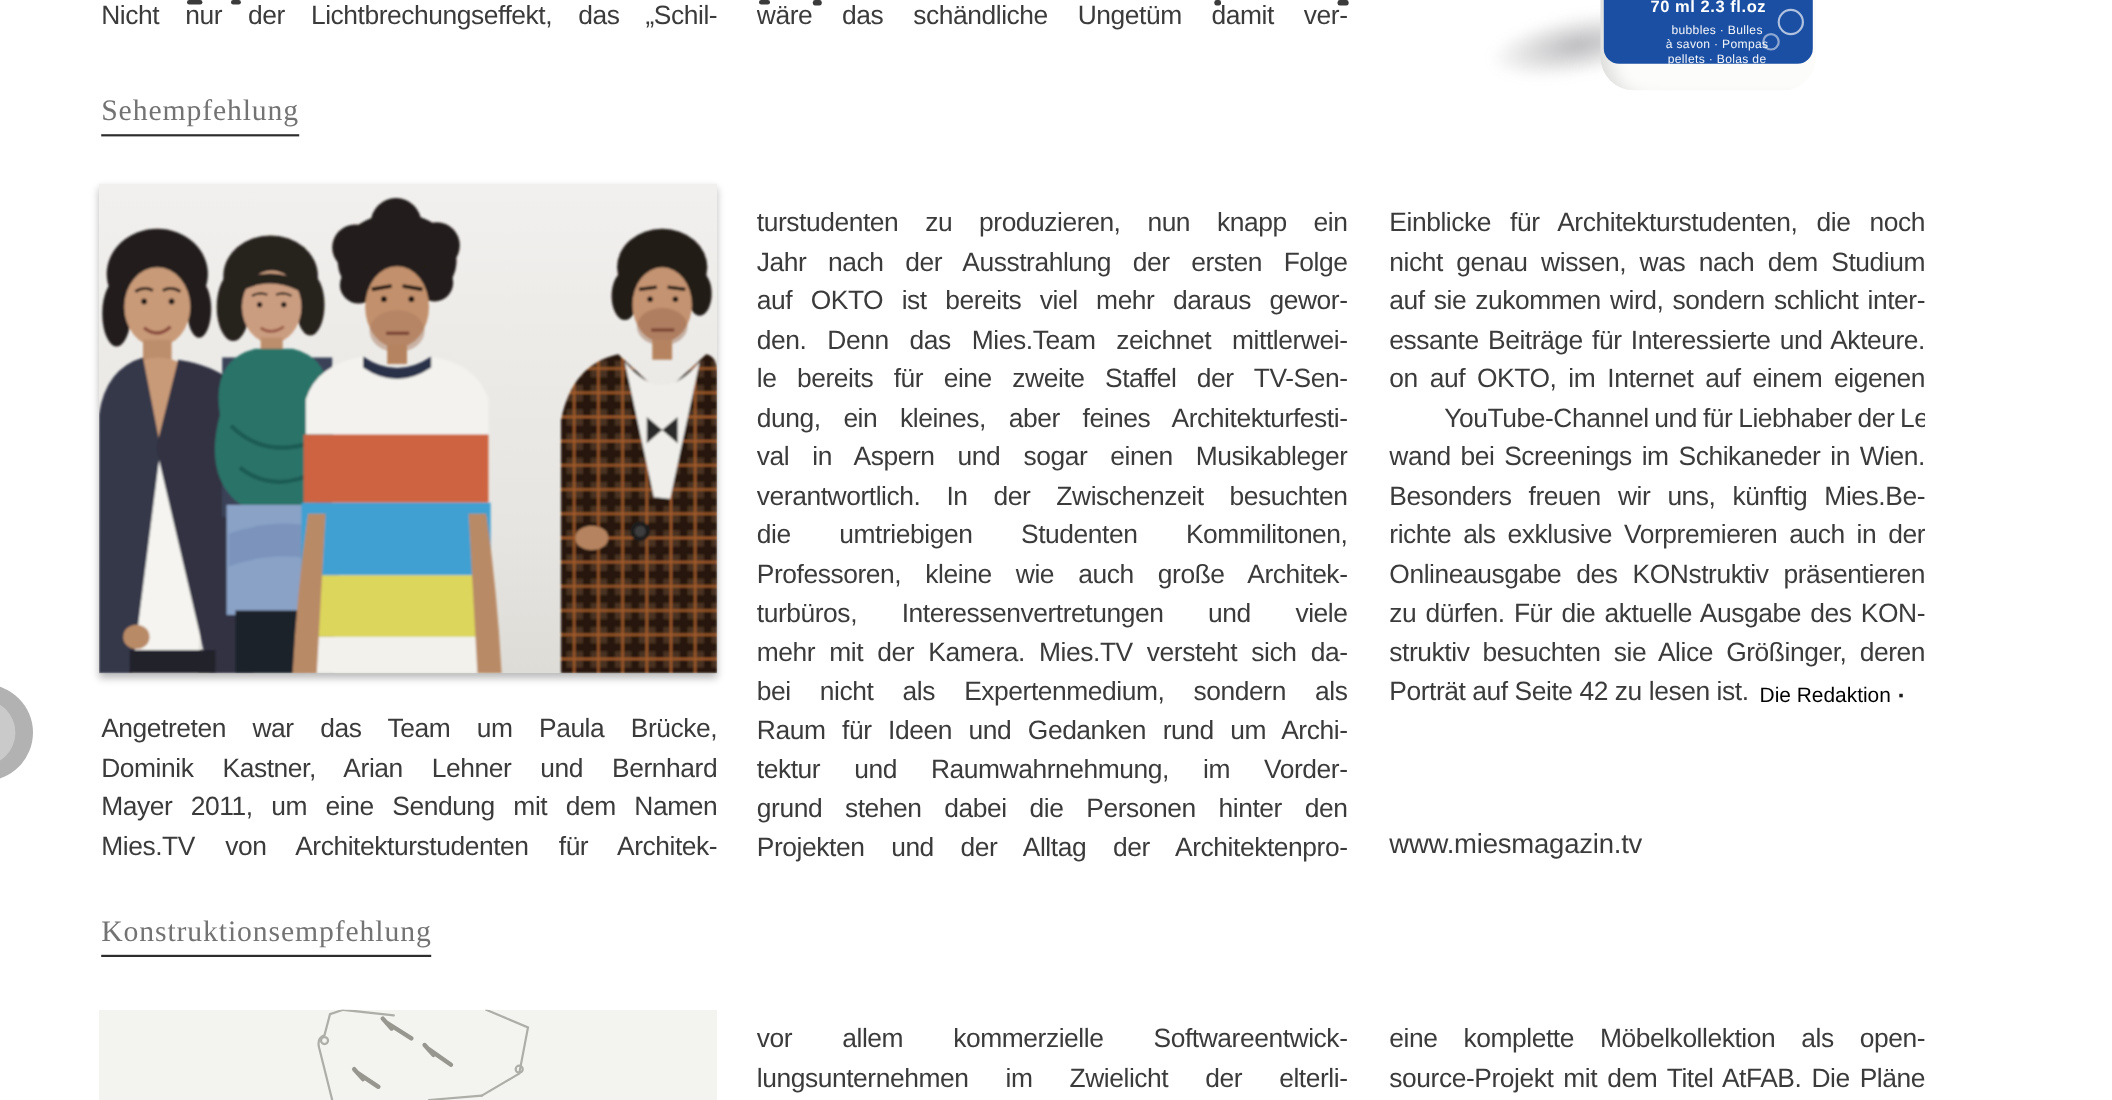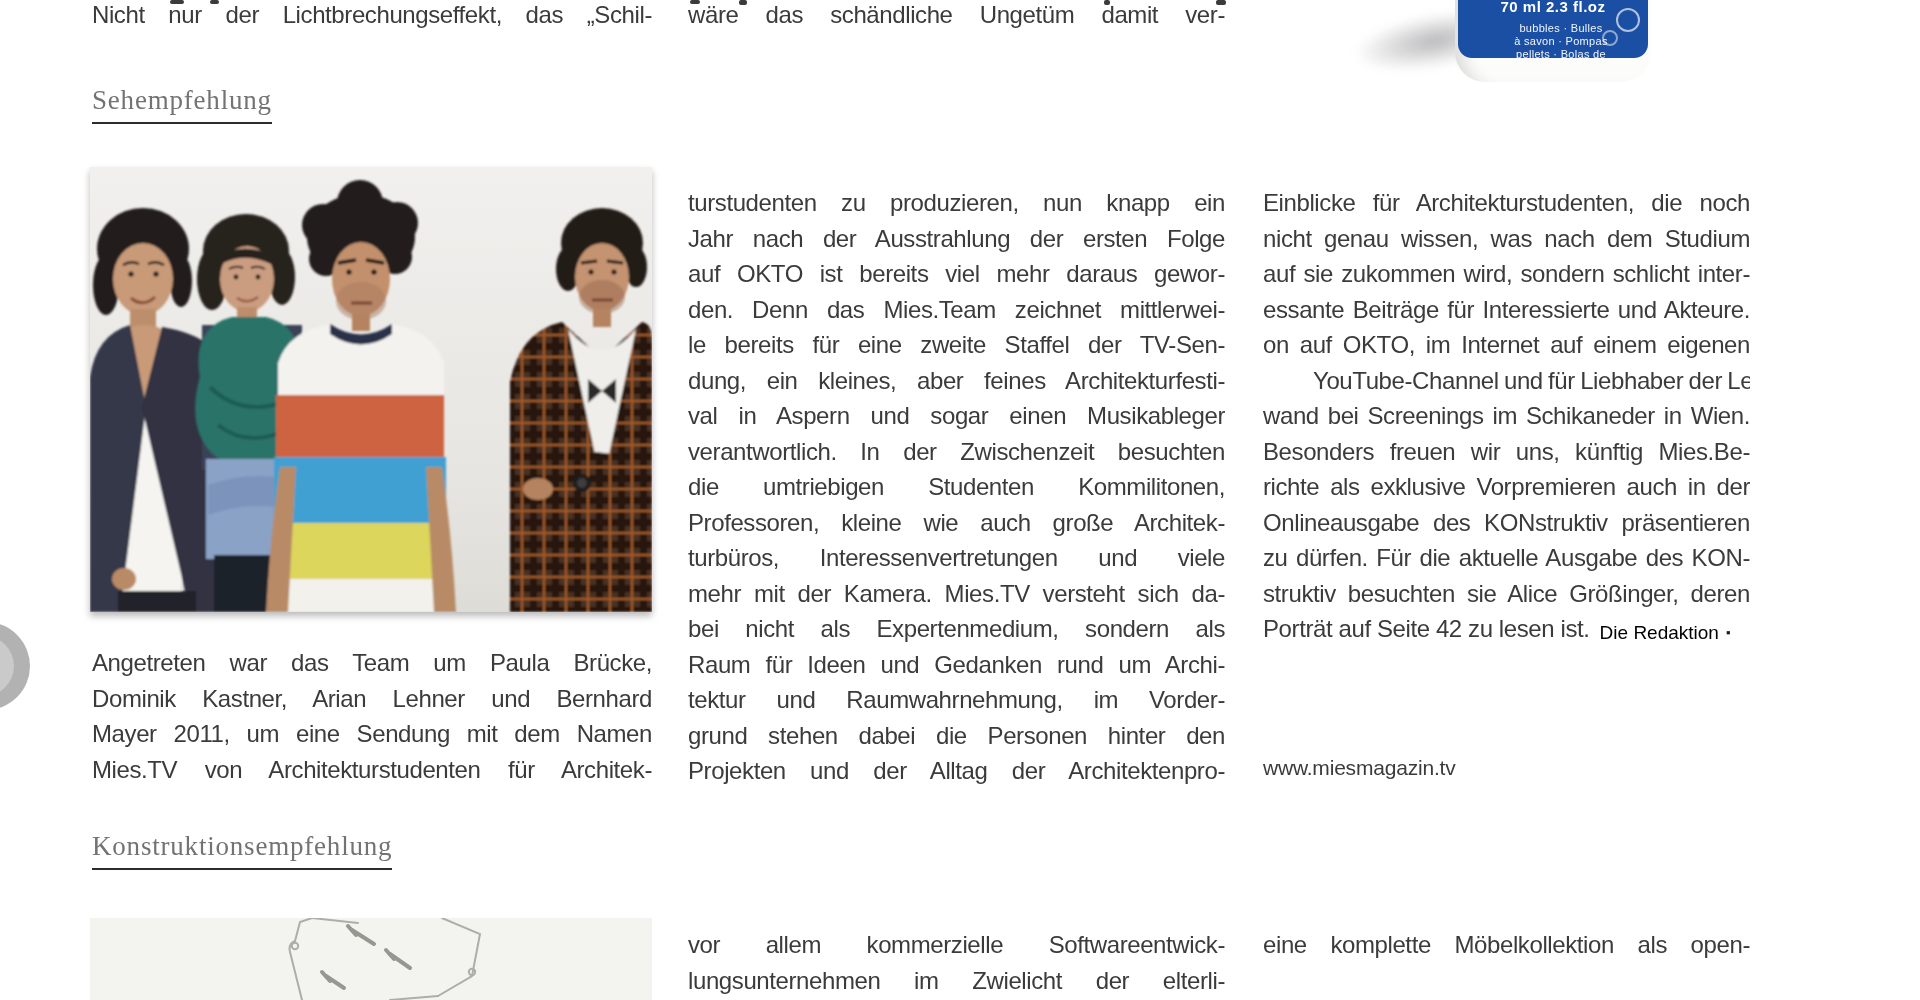--- a/index.html
+++ b/index.html
@@ -7,21 +7,21 @@
   .abs{position:absolute;}
   
   .tline{height:35.5px;line-height:35.5px;font-size:24px;letter-spacing:-0.4px;
     word-spacing:-1px;text-align:justify;text-align-last:justify;overflow:hidden;
     white-space:nowrap;}
   #col3 .tline:nth-child(6){text-indent:50px;}
   .lastline{height:35.5px;line-height:35.5px;font-size:24px;letter-spacing:-0.4px;
     overflow:hidden;white-space:nowrap;}
   .byline{font-size:19px;letter-spacing:0;margin-left:10px;position:relative;top:2px;color:#000000;}
   .bullet{font-size:13px;margin-left:7px;position:relative;top:0px;color:#1c1c1c;}
-  .website{height:35px;line-height:35px;font-size:21px;letter-spacing:-0.2px;}
+  .website{height:35px;line-height:35px;font-size:25px;letter-spacing:-0.2px;}
   
   .heading{font-family:"Liberation Serif","DejaVu Serif",serif;font-size:27px;
     letter-spacing:0.8px;color:#737373;display:inline-block;
     border-bottom:2.5px solid #2d2d2d;padding-bottom:6px;line-height:1.1;}
   
   .frag{position:absolute;top:0;height:4px;background:#3b3b3b;border-radius:2px;}
   
   .photo{box-shadow:0 4px 7px rgba(0,0,0,0.28);}
   
   .nav-outer{position:absolute;left:-58px;top:622px;width:88px;height:88px;
@@ -251,16 +251,17 @@
   </g>
 </svg>
 </div>
 
 <div class="abs" style="left:688px;top:927px;width:537px;">
   <div class="tline">vor allem kommerzielle Softwareentwick-</div>
   <div class="tline">lungsunternehmen im Zwielicht der elterli-</div>
 </div>
 <div class="abs" style="left:1263px;top:927px;width:487px;">
   <div class="tline">eine komplette Möbelkollektion als open-</div>
+  <div class="tline">source-Projekt mit dem Titel AtFAB. Die Pläne</div>
 </div>
 
 <div class="nav-outer"></div>
 <div class="nav-inner"></div>
 
 </body></html>

